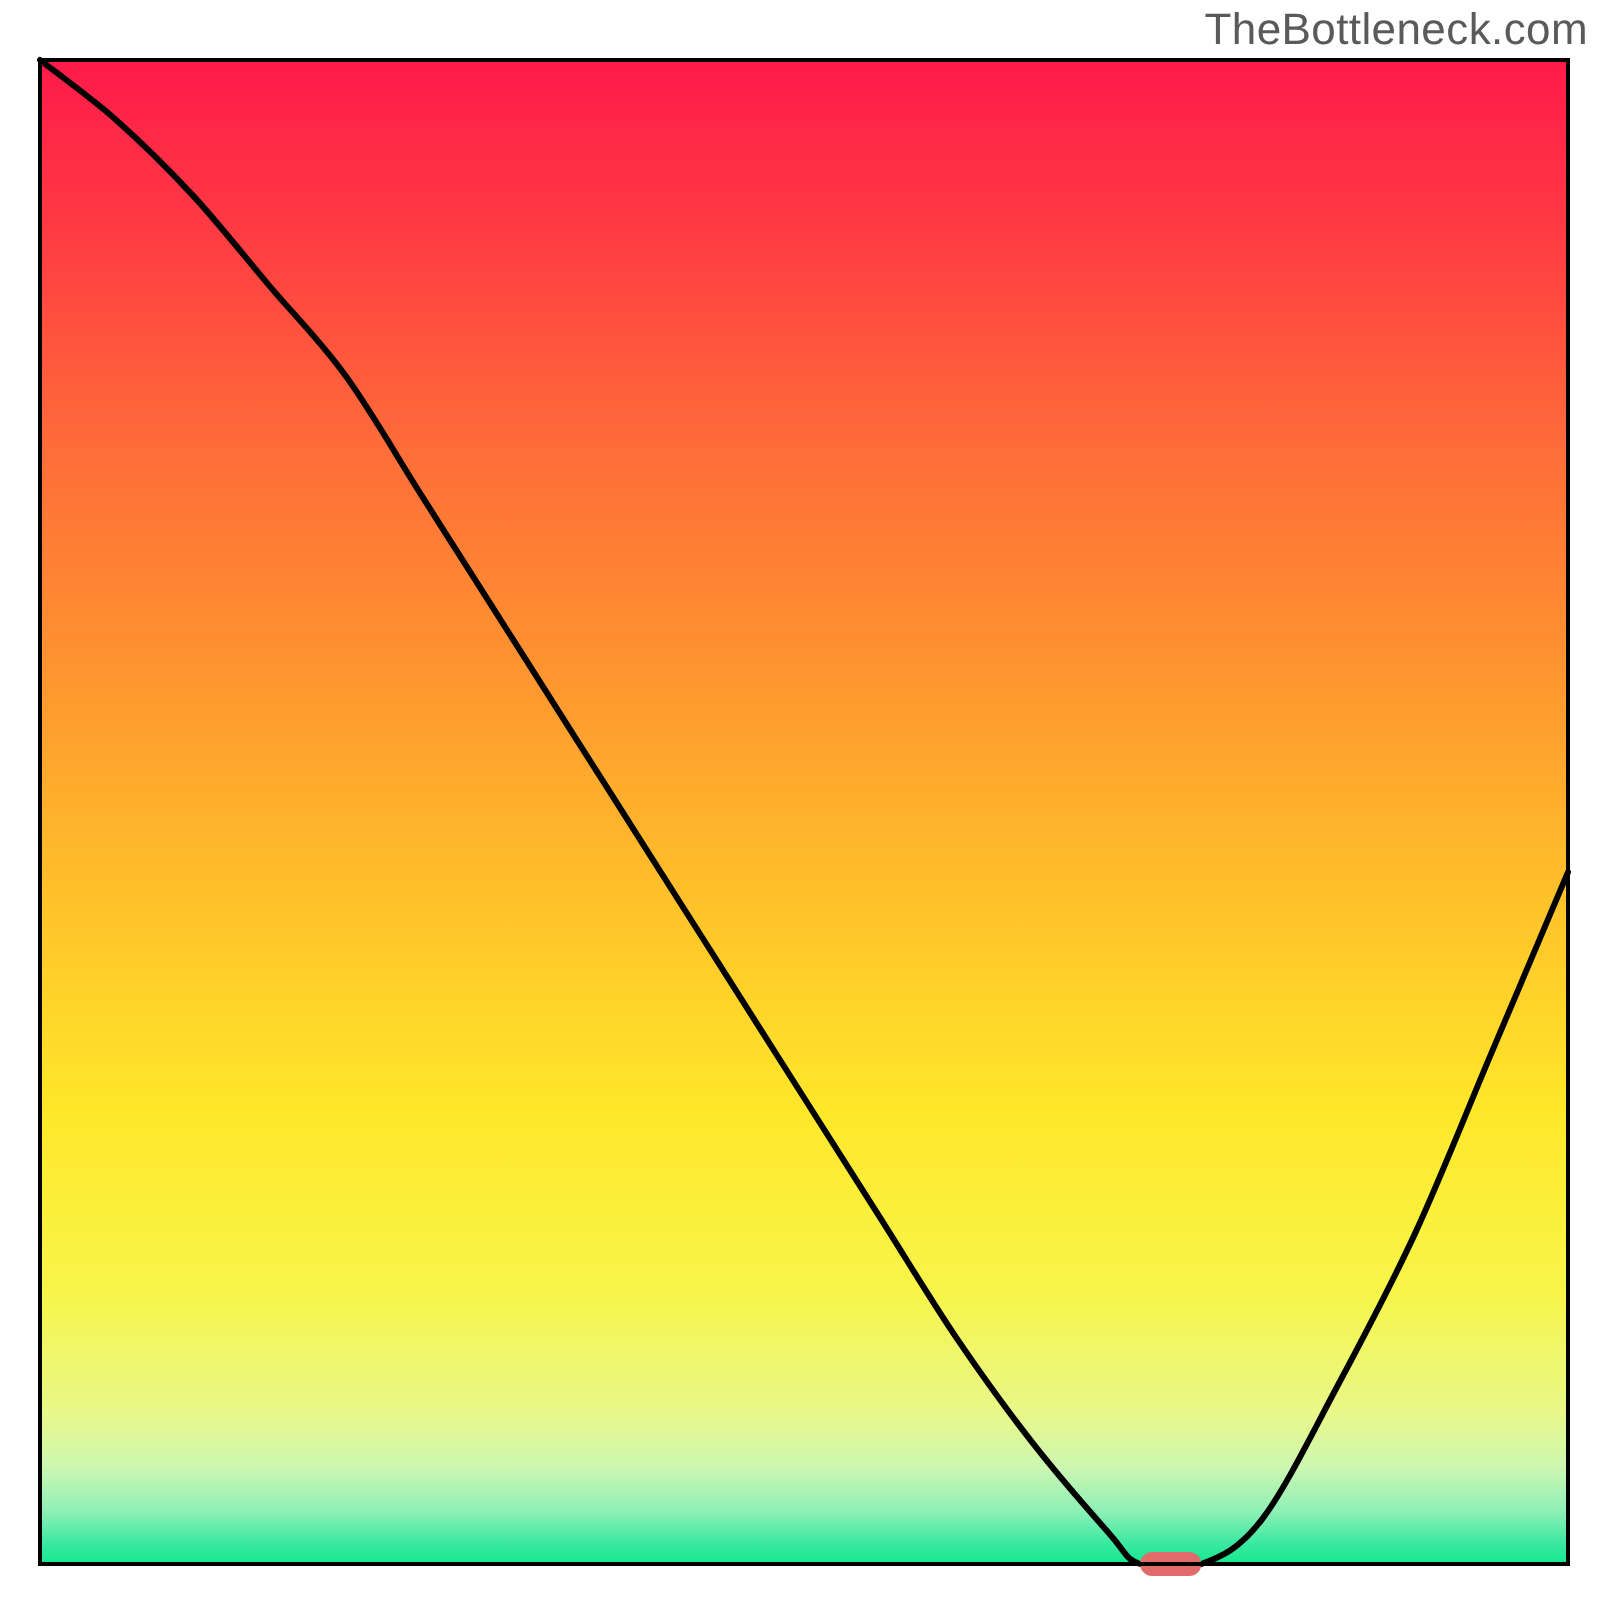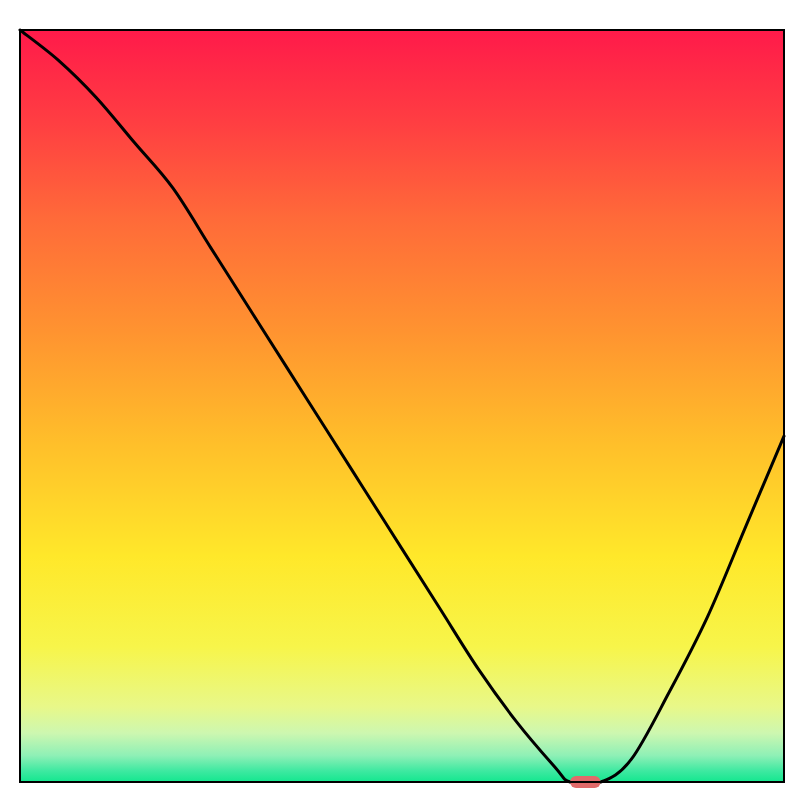--- a/index.html
+++ b/index.html
@@ -26,20 +26,21 @@
     letter-spacing: 0.2px;
   }
   svg {
     display: block;
   }
 </style>
 </head>
 <body>
 
 <div class="container">
+  <div class="watermark">TheBottleneck.com</div>
 
   <svg id="chart-svg" width="800" height="800" viewBox="0 0 800 800">
     <defs>
       <linearGradient id="bg-grad" x1="0" y1="0" x2="0" y2="1">
           <stop offset="0%" stop-color="#ff1a4a"></stop>
           <stop offset="12%" stop-color="#ff3d42"></stop>
           <stop offset="25%" stop-color="#ff6a39"></stop>
           <stop offset="40%" stop-color="#ff9330"></stop>
           <stop offset="55.00000000000001%" stop-color="#ffbf2a"></stop>
           <stop offset="70%" stop-color="#ffe82a"></stop>

